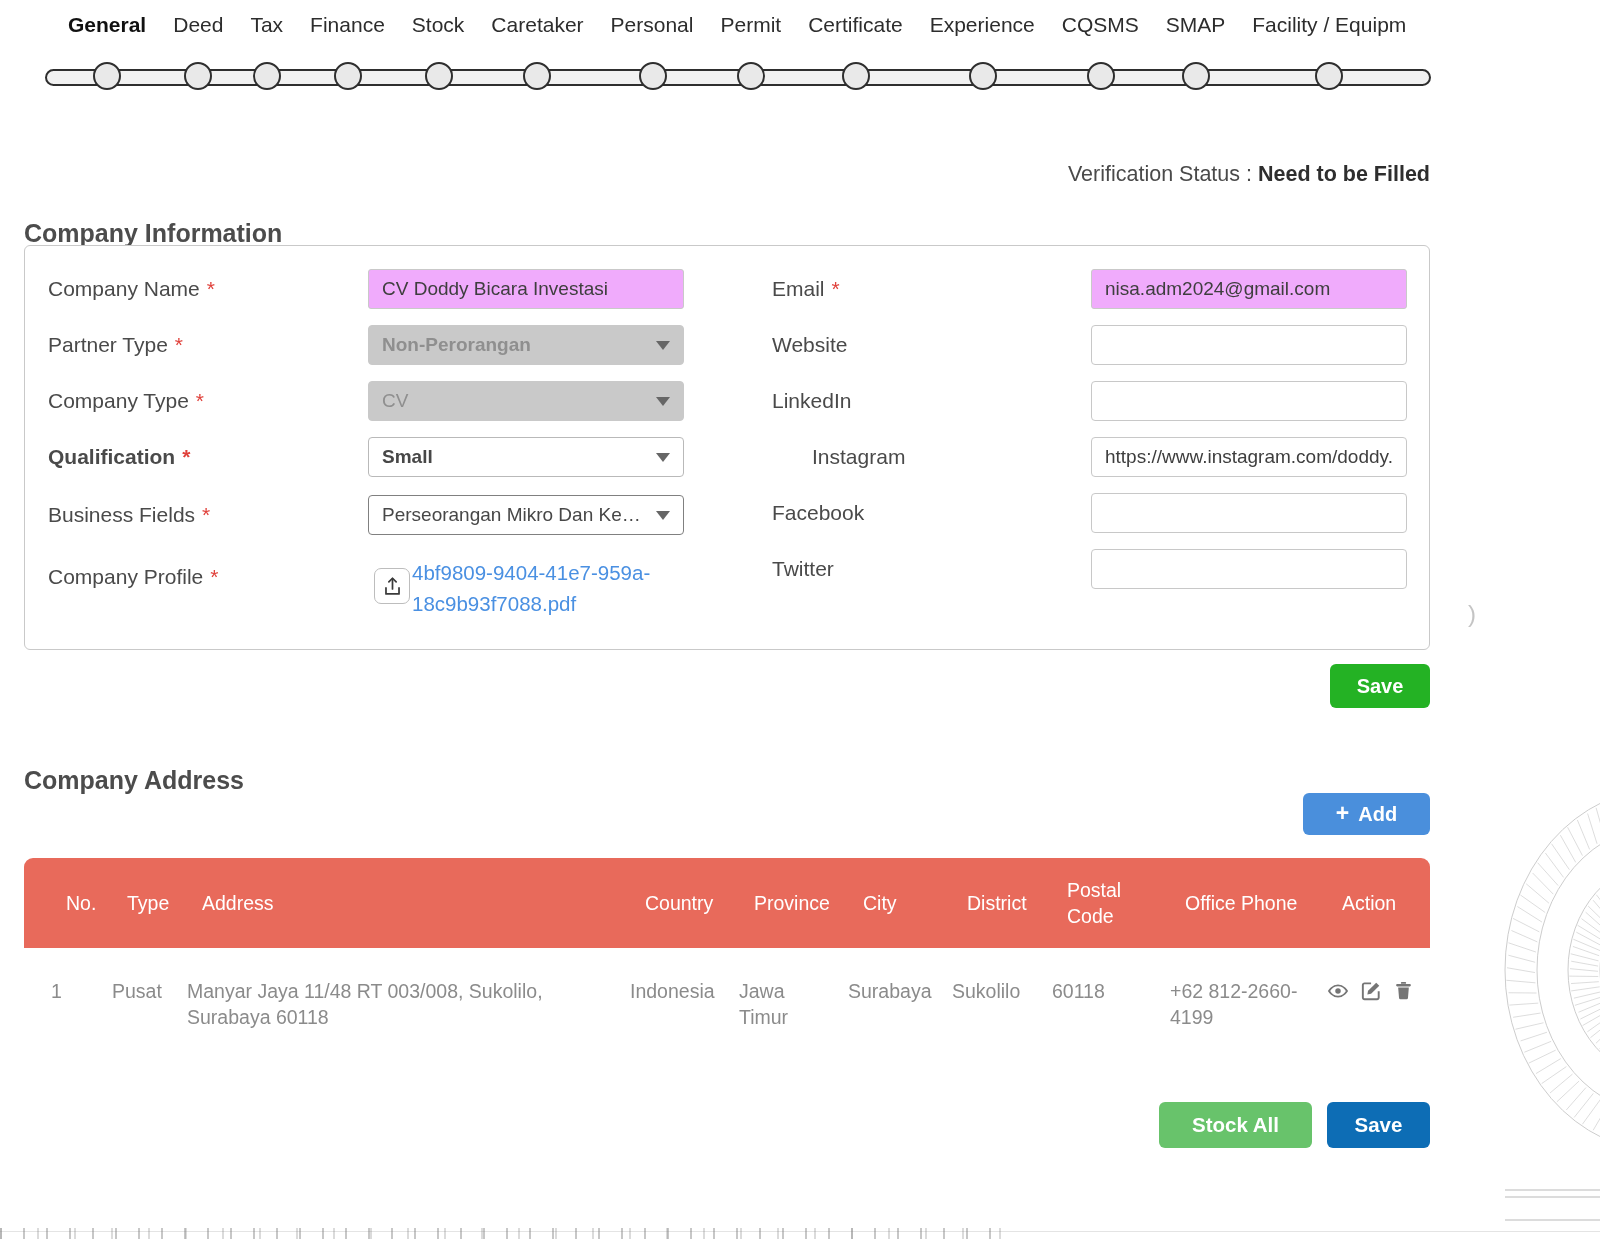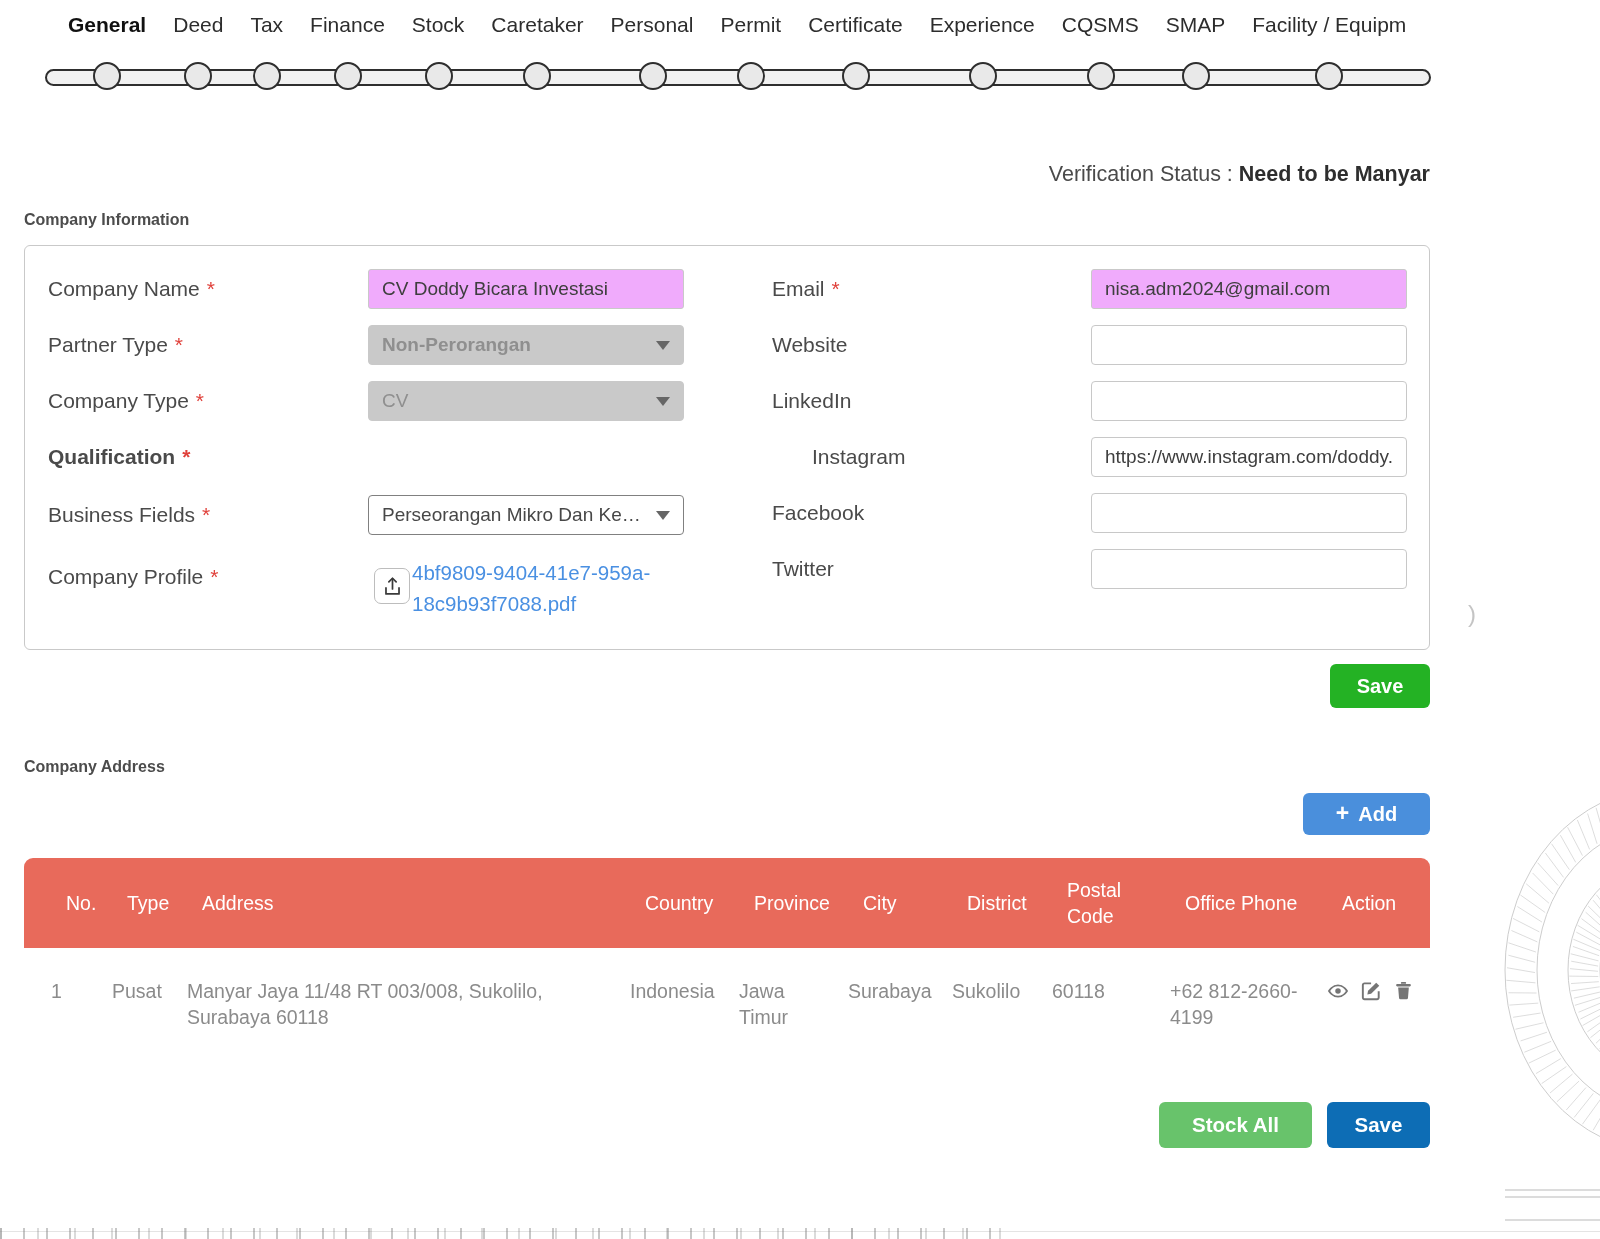--- a/index.html
+++ b/index.html
@@ -14,21 +14,21 @@
   .tab.active{font-weight:700;color:#111;}
   .stepper{position:absolute;left:0;top:0;width:1600px;height:100px;}
   .step-bar{position:absolute;left:45px;top:69px;width:1386px;height:17px;background:#f1f1f1;
     border:2px solid #2e2e2e;border-radius:10px;box-sizing:border-box;}
   .step-circle{position:absolute;top:62px;width:28px;height:28px;border-radius:50%;background:#e9e9e9;
     border:2px solid #2e2e2e;box-sizing:border-box;cursor:pointer;}
   
   .vstatus{position:absolute;top:162px;right:170px;font-size:21.5px;color:#4a4a4a;}
   .vstatus .vval{font-weight:700;color:#2e2e2e;}
   
-  .sec-heading{position:absolute;left:24px;font-size:16px;font-weight:700;color:#4c4c4c;}
+  .sec-heading{position:absolute;left:24px;font-size:25px;font-weight:700;color:#4c4c4c;}
   #ci-heading{top:198px;}
   #ca-heading{top:745px;}
   
   .card{position:absolute;left:24px;top:245px;width:1406px;height:405px;border:1px solid #c9c9c9;
     border-radius:6px;box-sizing:border-box;background:#fff;}
   .frow{position:absolute;left:0;width:1404px;height:40px;}
   .flabel{position:absolute;top:0;font-size:21px;color:#4a4a4a;line-height:40px;white-space:nowrap;}
   .req{color:#e0423c;margin-left:7px;}
   .tin{position:absolute;top:0;width:316px;height:40px;box-sizing:border-box;
     font:19px "Liberation Sans",sans-serif;color:#3e3e3e;padding:0 13px;border:1px solid #c8c8c8;
@@ -108,21 +108,21 @@
     <div class="step-circle" style="left: 736.5px;"></div>
     <div class="step-circle" style="left: 841.5px;"></div>
     <div class="step-circle" style="left: 968.5px;"></div>
     <div class="step-circle" style="left: 1086.5px;"></div>
     <div class="step-circle" style="left: 1182px;"></div>
     <div class="step-circle" style="left: 1315px;"></div>
   </div>
 
 <div class="vstatus">
   <span>Verification Status :</span>
-  <span class="vval">Need to be Manyar</span>
+  <span class="vval">Need to be Filled</span>
 </div>
 
 <h2 class="sec-heading" id="ci-heading">Company Information</h2>
 <section class="card">
     <div class="frow" style="top: 23px;">
       <div class="flabel" style="left: 23px; text-align: center;"><span>Company Name</span><span class="req">*</span></div>
       <input class="tin filled" readonly="" value="CV Doddy Bicara Investasi" style="left: 343px;">
     </div>
     <div class="frow" style="top: 79px;">
       <div class="flabel" style="left: 23px;"><span>Partner Type</span><span class="req">*</span></div>
@@ -133,20 +133,24 @@
     </div>
     <div class="frow" style="top: 135px;">
       <div class="flabel" style="left: 23px;"><span>Company Type</span><span class="req">*</span></div>
       <div class="sel disabled" style="left: 343px;">
         <span class="selval">CV</span>
         <span class="tri"></span>
       </div>
     </div>
     <div class="frow" style="top: 191px; font-weight: bold;">
       <div class="flabel" style="left: 23px;"><span>Qualification</span><span class="req">*</span></div>
+      <div class="sel" style="left: 343px;">
+        <span class="selval">Small</span>
+        <span class="tri"></span>
+      </div>
     </div>
     <div class="frow" style="top: 249px;">
       <div class="flabel" style="left: 23px;"><span>Business Fields</span><span class="req">*</span></div>
       <div class="sel strong" style="left: 343px;">
         <span class="selval">Perseorangan Mikro Dan Kecil (S...</span>
         <span class="tri"></span>
       </div>
     </div>
     <div class="frow" style="top: 311px;">
       <div class="flabel" style="left: 23px;"><span>Company Profile</span><span class="req">*</span></div>

